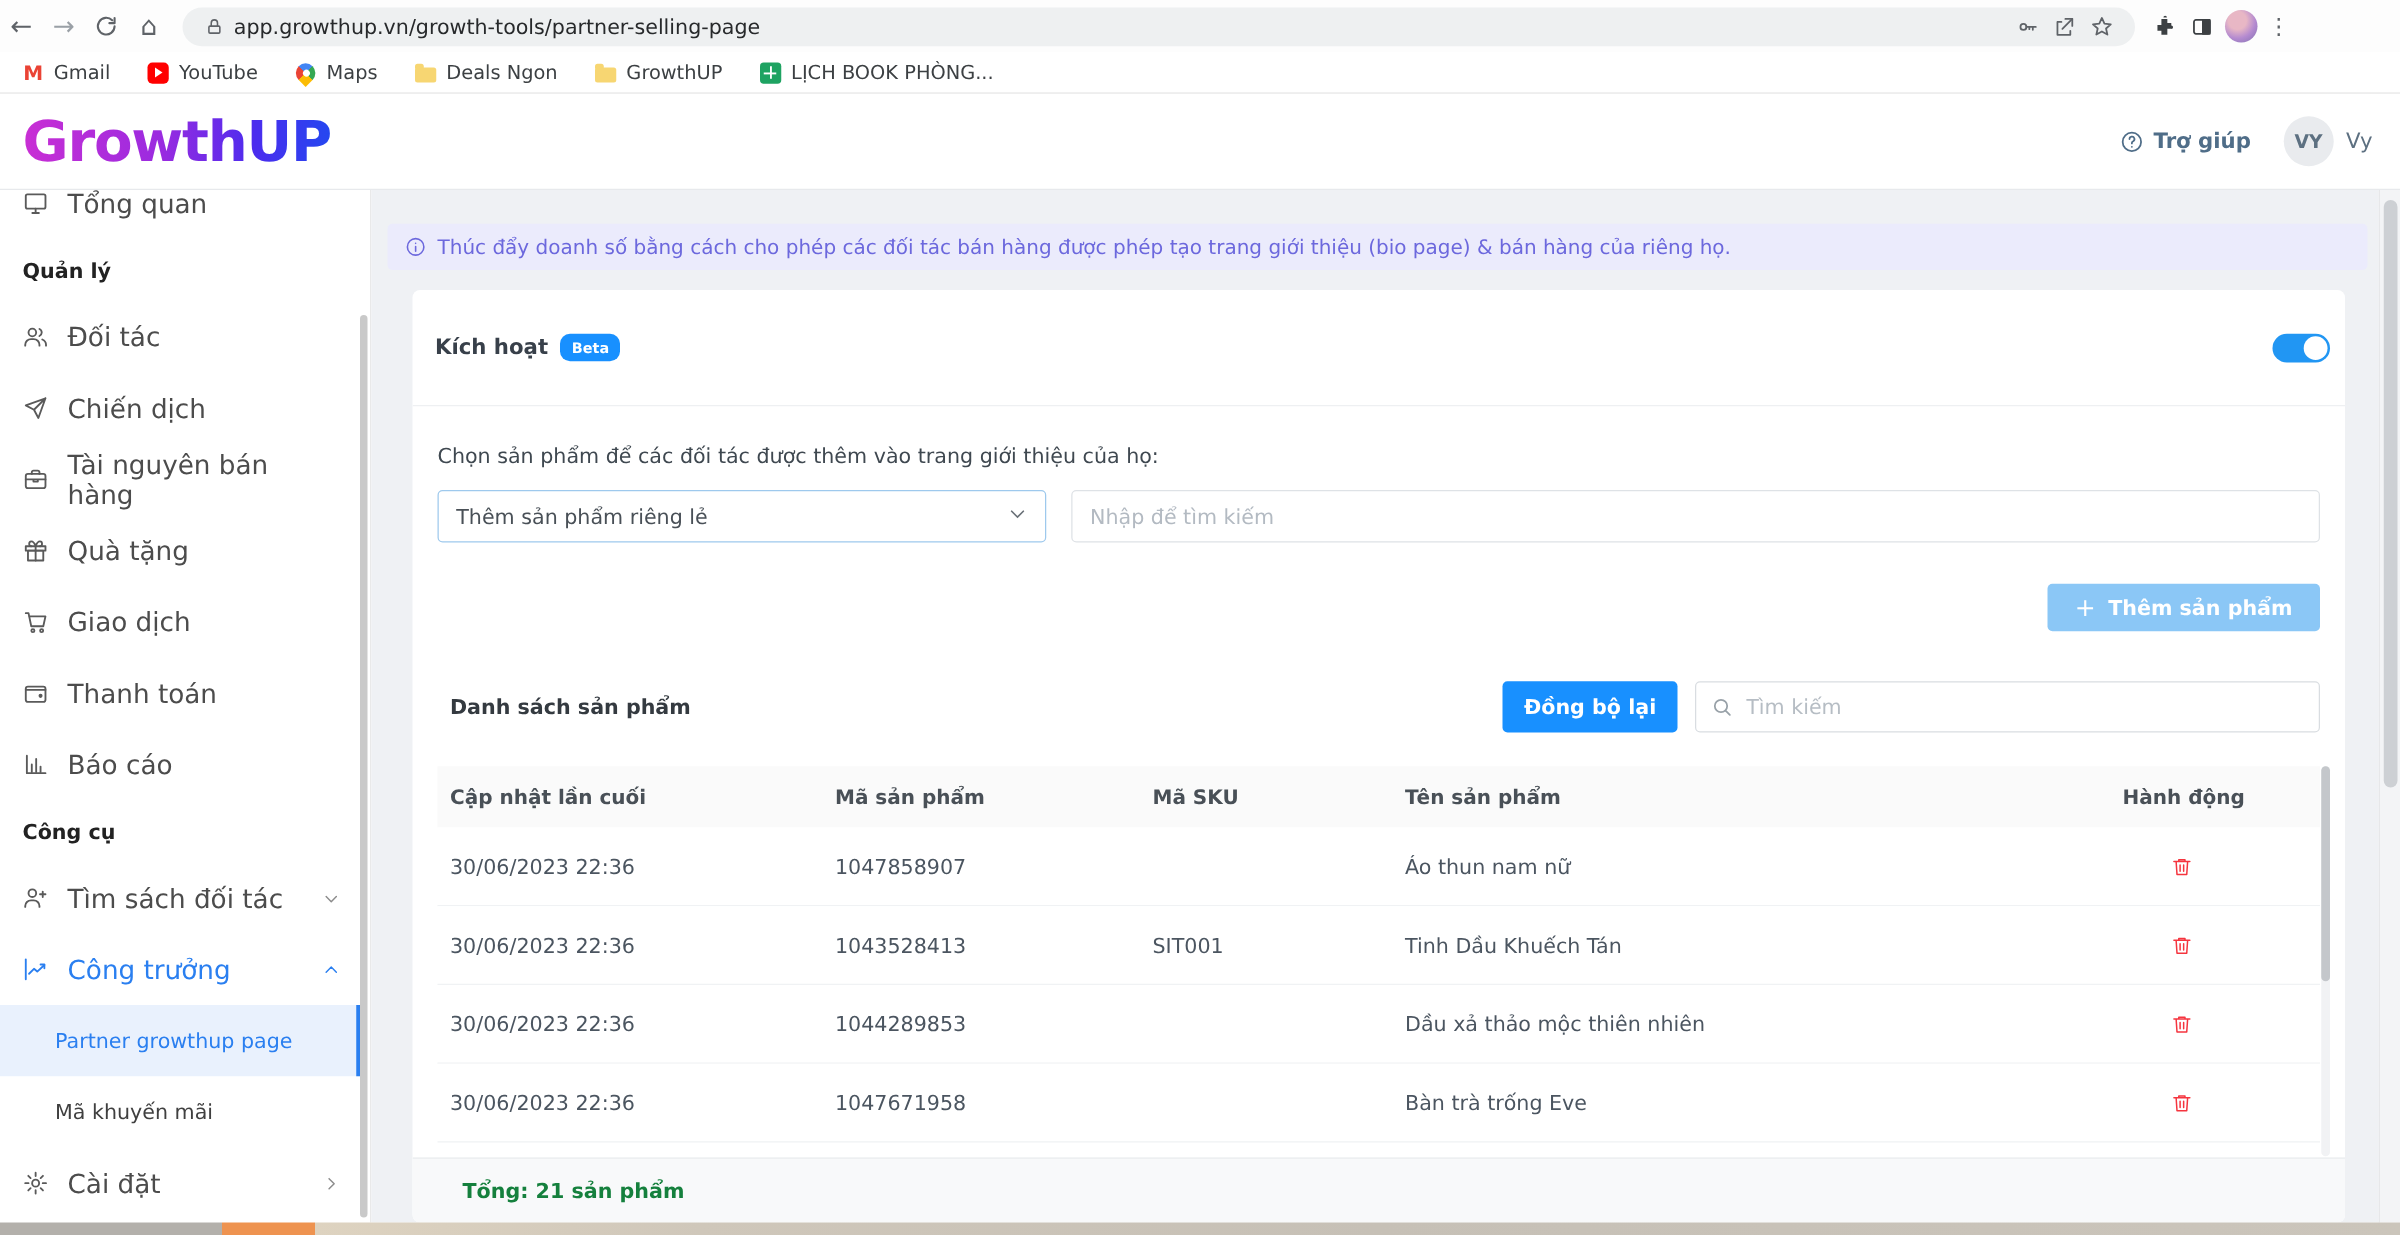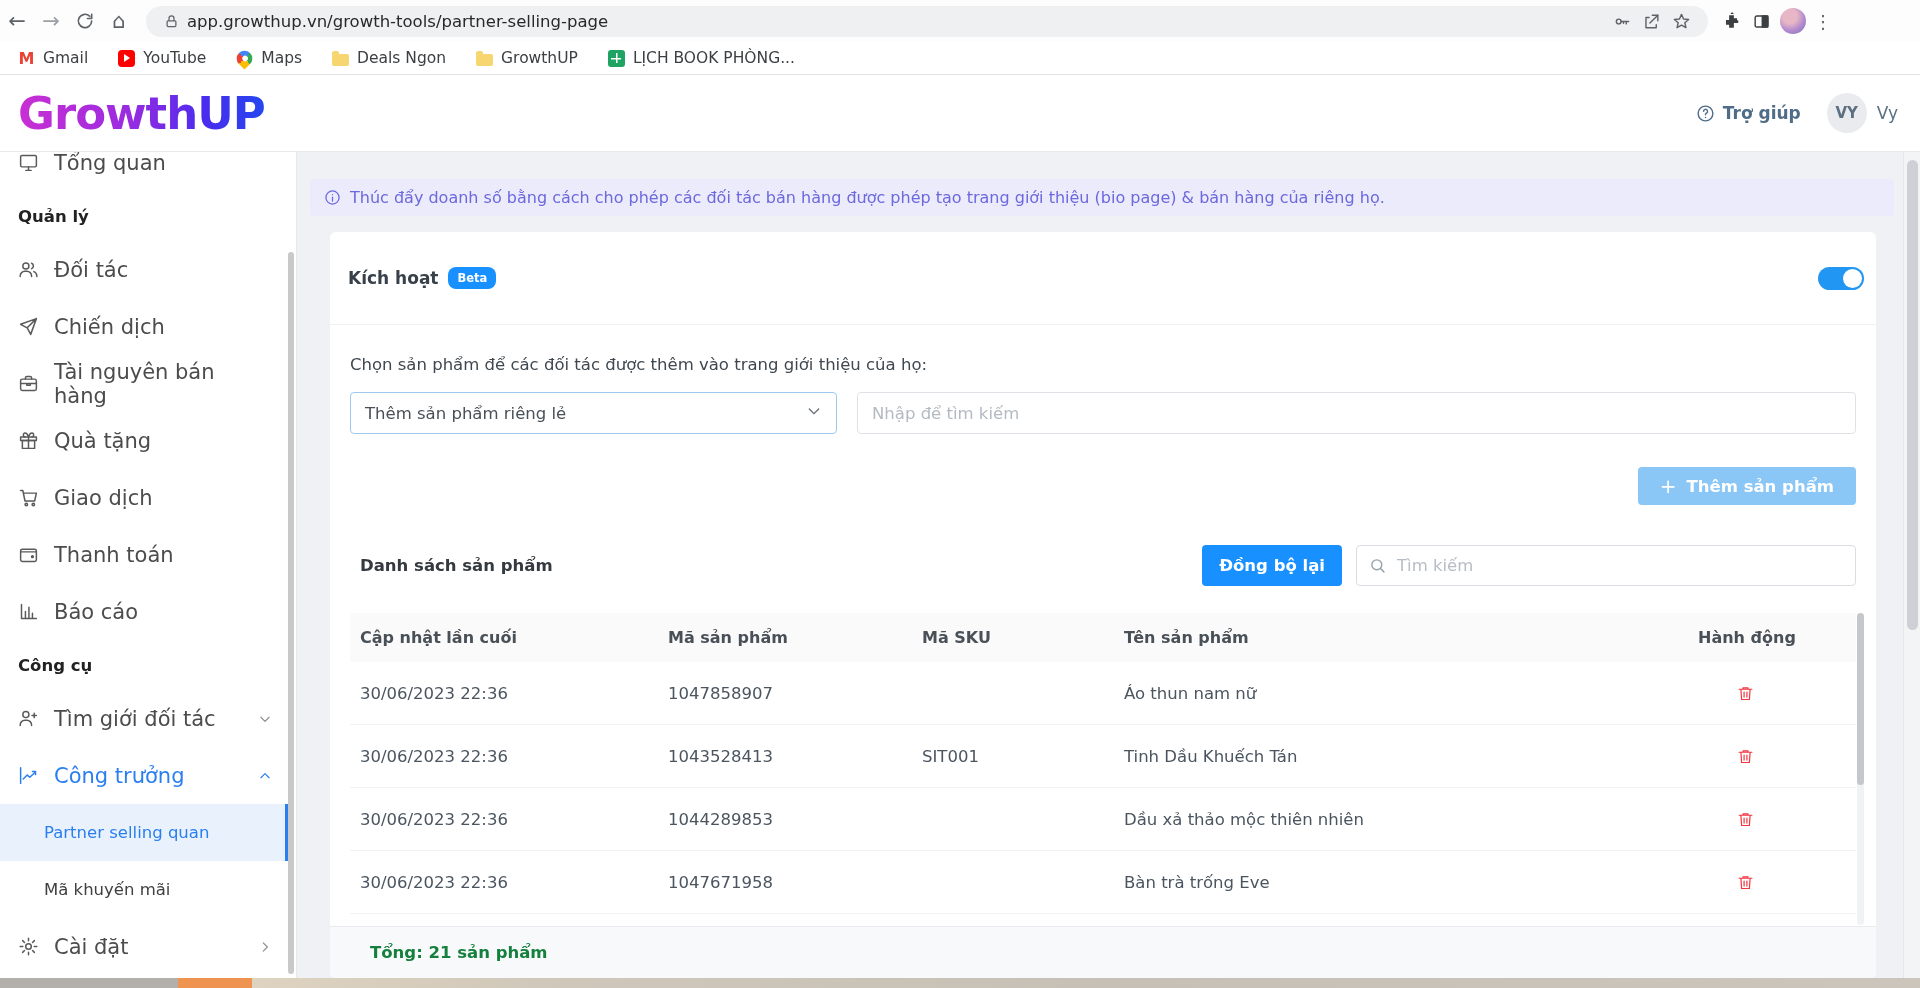--- a/index.html
+++ b/index.html
@@ -309,42 +309,42 @@
             <path d="M8.5 19v-7M12.5 19V7M16.5 19v-5"></path>
           </svg>
         <span>Báo cáo</span>
       </div>
       <div class="side-section">Công cụ</div>
       <div class="side-item">
         <svg viewBox="0 0 24 24">
             <circle cx="9" cy="7.5" r="3.5"></circle>
             <path d="M2.5 20v-.7A5.3 5.3 0 0 1 7.8 14h2.4a5.3 5.3 0 0 1 5.3 5.3v.7M18.5 6v5M16 8.5h5"></path>
           </svg>
-        <span>Tìm giới đối tác</span>
+        <span>Tìm sách đối tác</span>
         <span class="chev">
           <svg viewBox="0 0 24 24">
               <path d="m5 9 7 7 7-7"></path>
             </svg>
         </span>
       </div>
       <div class="side-item active">
         <svg viewBox="0 0 24 24">
             <path d="M3 3v18"></path>
             <path d="m6 16 4.5-4.5 3 2.5L20 8"></path>
             <path d="M16.5 7.5H20V11"></path>
           </svg>
         <span>Công trưởng</span>
         <span class="chev">
           <svg viewBox="0 0 24 24" style="stroke:#2a7ff0">
               <path d="m5 15 7-7 7 7"></path>
             </svg>
         </span>
       </div>
       <div class="side-sub selected">
-        <span>Partner selling quan</span>
+        <span>Partner growthup page</span>
       </div>
       <div class="side-sub">
         <span>Mã khuyến mãi</span>
       </div>
       <div class="side-item">
         <svg viewBox="0 0 24 24">
             <circle cx="12" cy="12" r="3.2"></circle>
             <path d="M12 2.5v3M12 18.5v3M2.5 12h3M18.5 12h3M5.3 5.3l2.1 2.1M16.6 16.6l2.1 2.1M18.7 5.3l-2.1 2.1M7.4 16.6l-2.1 2.1"></path>
           </svg>
         <span>Cài đặt</span>

